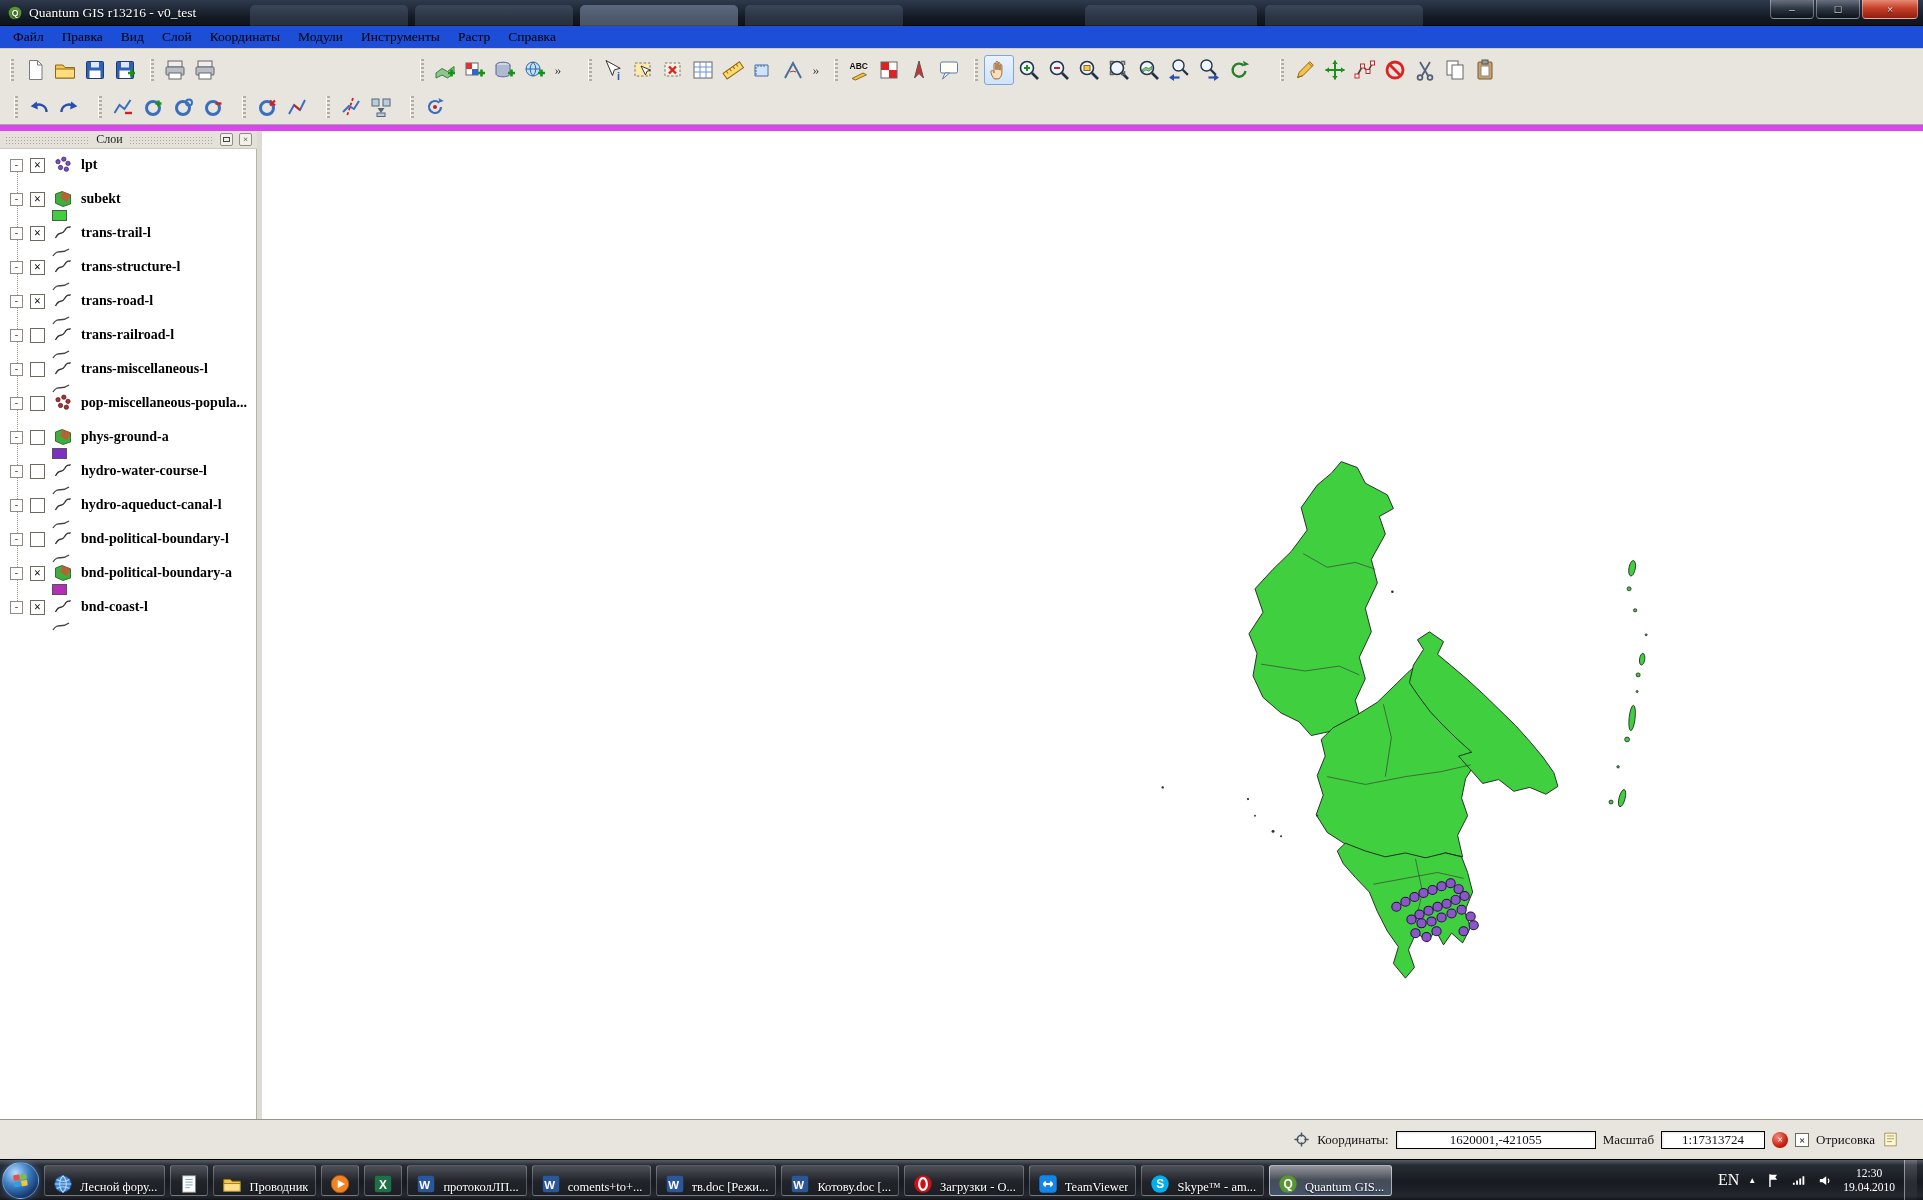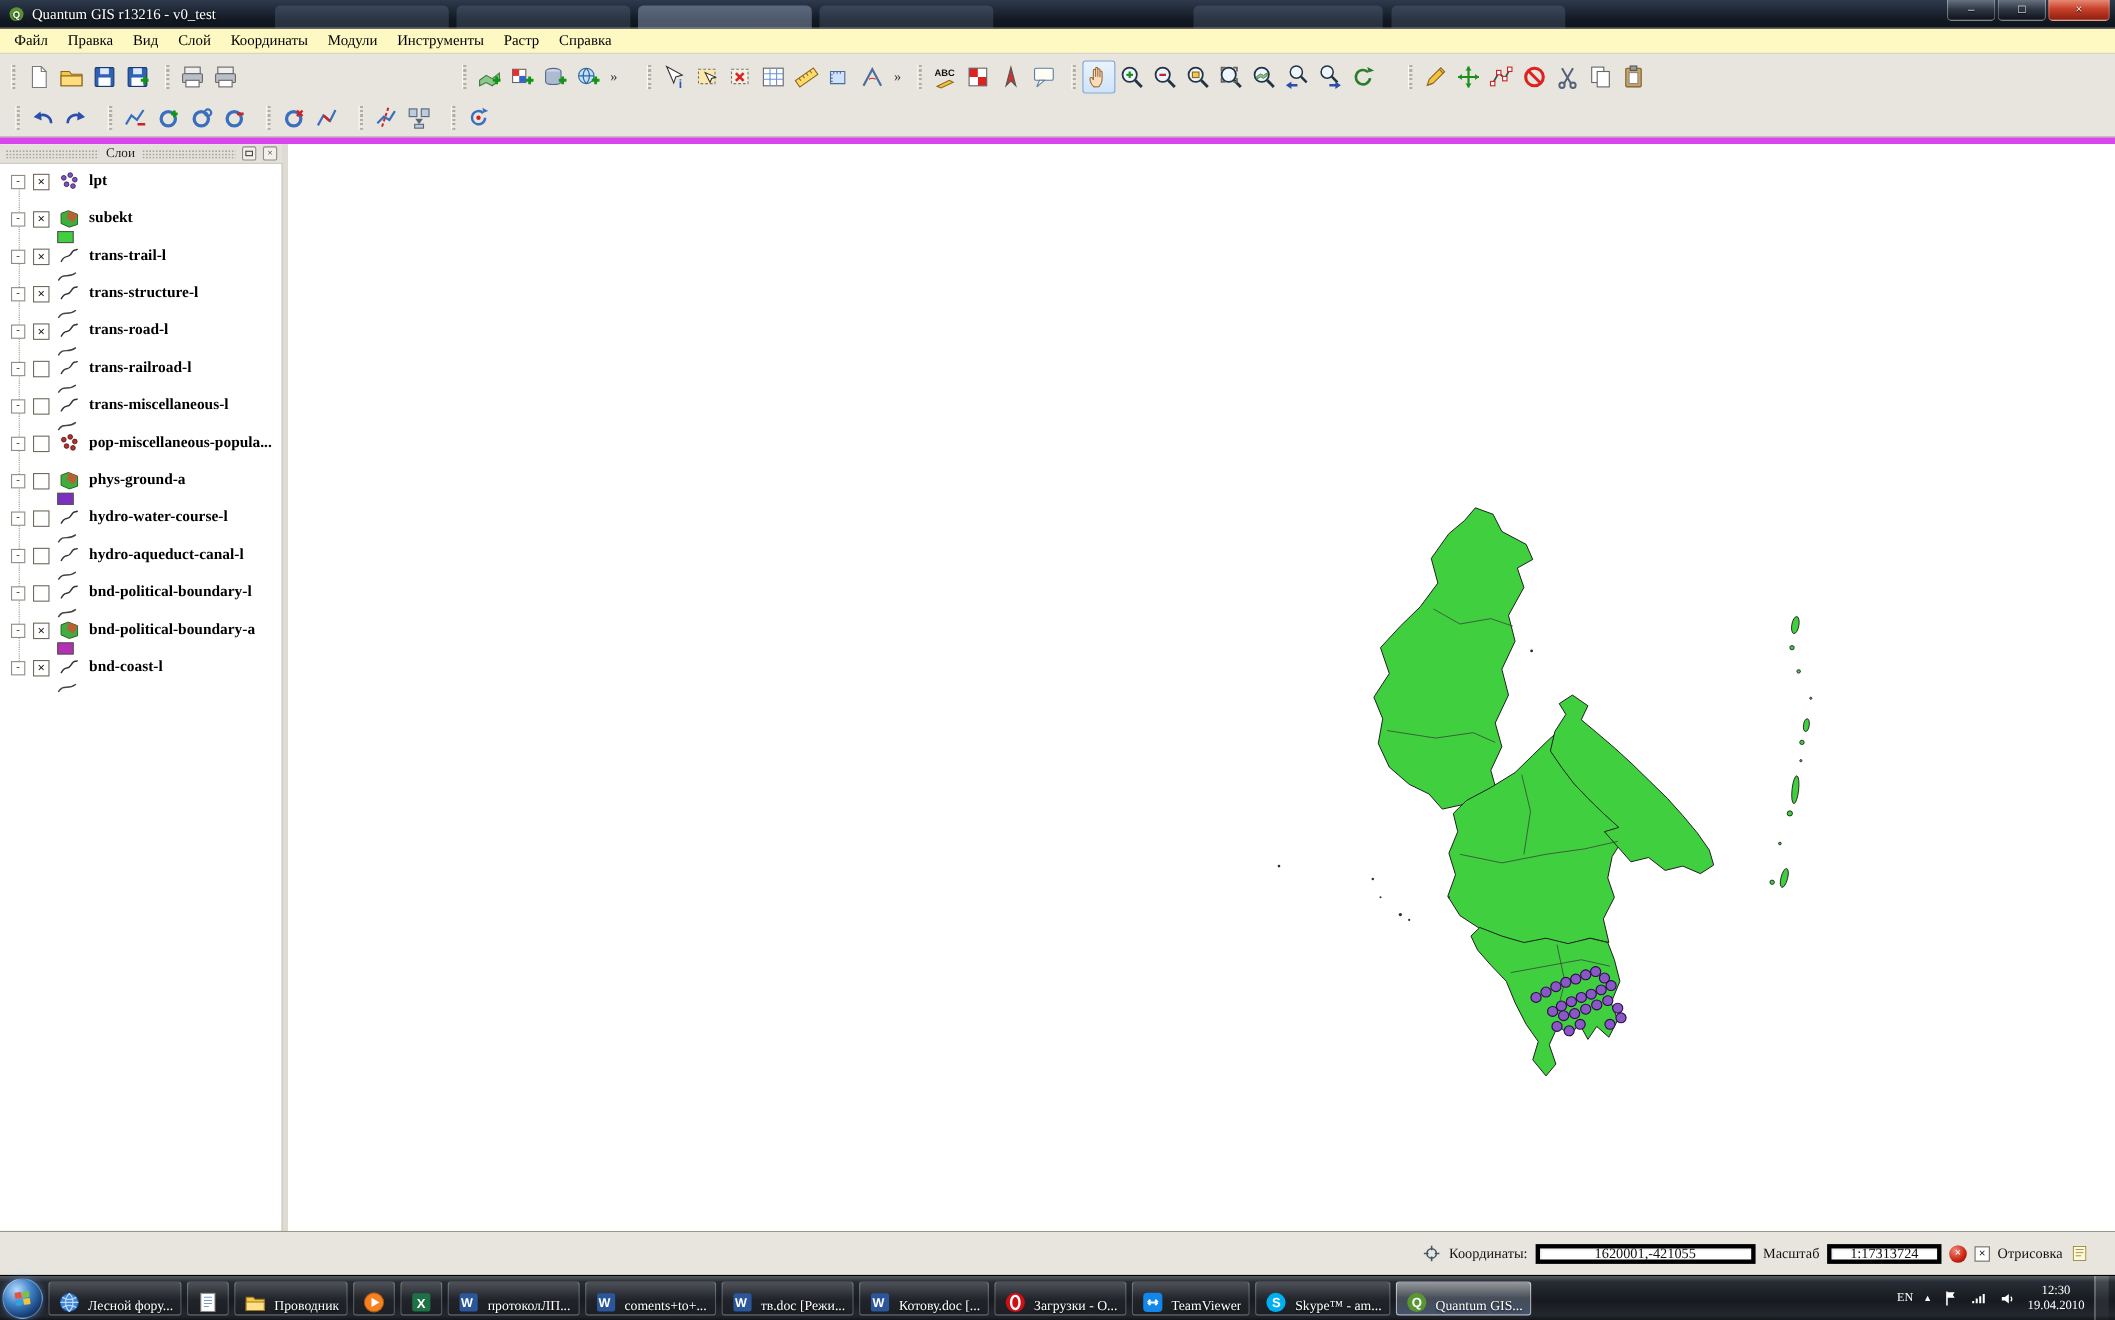--- a/index.html
+++ b/index.html
@@ -16,21 +16,21 @@
   .tb-title{display:flex;align-items:center;gap:6px;padding-left:7px;font-size:13.5px;position:relative;z-index:2;
             text-shadow:0 1px 2px #000;white-space:nowrap}
   .win-controls{position:absolute;right:5px;top:0;display:flex;z-index:3}
   .win-btn{width:44px;height:19px;display:flex;align-items:center;justify-content:center;font-size:11px;color:#fff;
            background:linear-gradient(rgba(255,255,255,.28),rgba(255,255,255,.07) 45%,rgba(0,0,0,.22));
            border:1px solid rgba(255,255,255,.35);border-top:none;border-radius:0 0 4px 4px;margin-left:2px;
            text-shadow:0 1px 1px #000}
   .win-btn.close{width:56px;background:linear-gradient(#e58a74,#c8402a 45%,#8d1f10)}
 
   
-  .menubar{height:23px;background:#fef9c3;display:flex;align-items:center;padding-left:4px;font-size:13.5px;
+  .menubar{height:23px;background:#1d4ed8;display:flex;align-items:center;padding-left:4px;font-size:13.5px;
            color:#000;border-bottom:1px solid #d2cec4}
   .menu-item{padding:2px 9px;border-radius:2px;white-space:nowrap}
   .toolbar{background:#e8e5de;display:flex;align-items:center}
   #toolbar1{height:41px}
   #toolbar2{height:35px;border-bottom:1px solid #a9a69b}
   .tgroup{display:flex;align-items:center;margin-left:10px}
   #toolbar1 .tgroup:nth-child(3){margin-left:200px}
   #toolbar1 .tgroup:nth-child(4){margin-left:22px}
   #toolbar1 .tgroup:nth-child(7){margin-left:26px}
   #toolbar2 .tgroup{margin-left:14px}
@@ -69,21 +69,21 @@
   .land{fill:var(--land,#3fcf3f);stroke:#1d1d1d;stroke-width:.9;stroke-linejoin:round}
   .isl{fill:var(--land,#3fcf3f);stroke:#1d1d1d;stroke-width:.8}
   .bnd{fill:none;stroke:#3c3c3c;stroke-width:.8;opacity:.85}
   .speck{fill:#2f2f2f}
   .pt{fill:var(--ptfill,#8a56c8);stroke:#26103e;stroke-width:1}
 
   
   .statusbar{height:40px;flex:0 0 auto;background:#e8e5de;border-top:1px solid #999588;display:flex;align-items:center;
              gap:7px;padding:0 24px;font-size:13px;color:#111}
   .sspacer{flex:1}
-  .sbox{height:18px;border:4px solid #000000;background:#fff;display:flex;align-items:center;justify-content:center;
+  .sbox{height:18px;border:1px solid #000000;background:#fff;display:flex;align-items:flex-start;justify-content:center;
         box-shadow:inset 1px 1px 2px rgba(0,0,0,.12);font-size:13px}
   .sbox.coords{width:200px}
   .sbox.scale{width:104px}
   .sico{width:17px;height:17px}
   .stop-btn{width:16px;height:16px;border-radius:50%;color:#fff;font-size:10px;font-weight:bold;display:flex;
             align-items:center;justify-content:center;
             background:radial-gradient(circle at 35% 30%,#f08a7a,#cc2211 60%,#7a0c00)}
   .schk{width:14px;height:14px;border:1px solid #6e6a5e;background:#fff;font-size:11px;font-weight:bold;
         line-height:12px;text-align:center}
 
@@ -95,21 +95,21 @@
              border:1px solid rgba(255,255,255,.35);box-shadow:0 0 7px rgba(90,150,230,.55)}
   #taskbtns{display:flex;gap:5px;align-items:center}
   .task-btn{height:31px;border-radius:3px;border:1px solid rgba(255,255,255,.25);display:flex;align-items:flex-end;gap:6px;
             padding:0 7px;color:#fff;font-size:12.5px;
             background:linear-gradient(180deg,rgba(255,255,255,.18),rgba(255,255,255,.05) 48%,rgba(0,0,0,.18))}
   .task-btn .ticon{width:22px;height:22px;flex:0 0 auto}
   .task-btn .tlab{max-width:92px;overflow:hidden;text-overflow:ellipsis;white-space:nowrap;text-shadow:0 1px 2px #000}
   .task-btn.active{background:linear-gradient(180deg,rgba(255,255,255,.5),rgba(210,230,255,.25) 48%,rgba(140,180,240,.32));
                    border-color:rgba(255,255,255,.55)}
   .tray{margin-left:auto;display:flex;align-items:center;gap:9px;color:#fff;padding-right:2px}
-  .tray .lang{font-size:11px}
+  .tray .lang{font-size:16px}
   .tray .chevron{font-size:8px}
   .tray-icn{width:17px;height:17px}
   .clock{text-align:center;font-size:11.5px;line-height:1.25;white-space:nowrap}
   .show-desktop{width:13px;height:41px;border-left:1px solid rgba(255,255,255,.45);
                 background:linear-gradient(180deg,rgba(255,255,255,.15),rgba(255,255,255,.02))}
 </style>
 </head>
 <body style="--land: #3fcf3f; --ptfill: #8a56c8;">
 
 <svg width="0" height="0" style="position:absolute">

